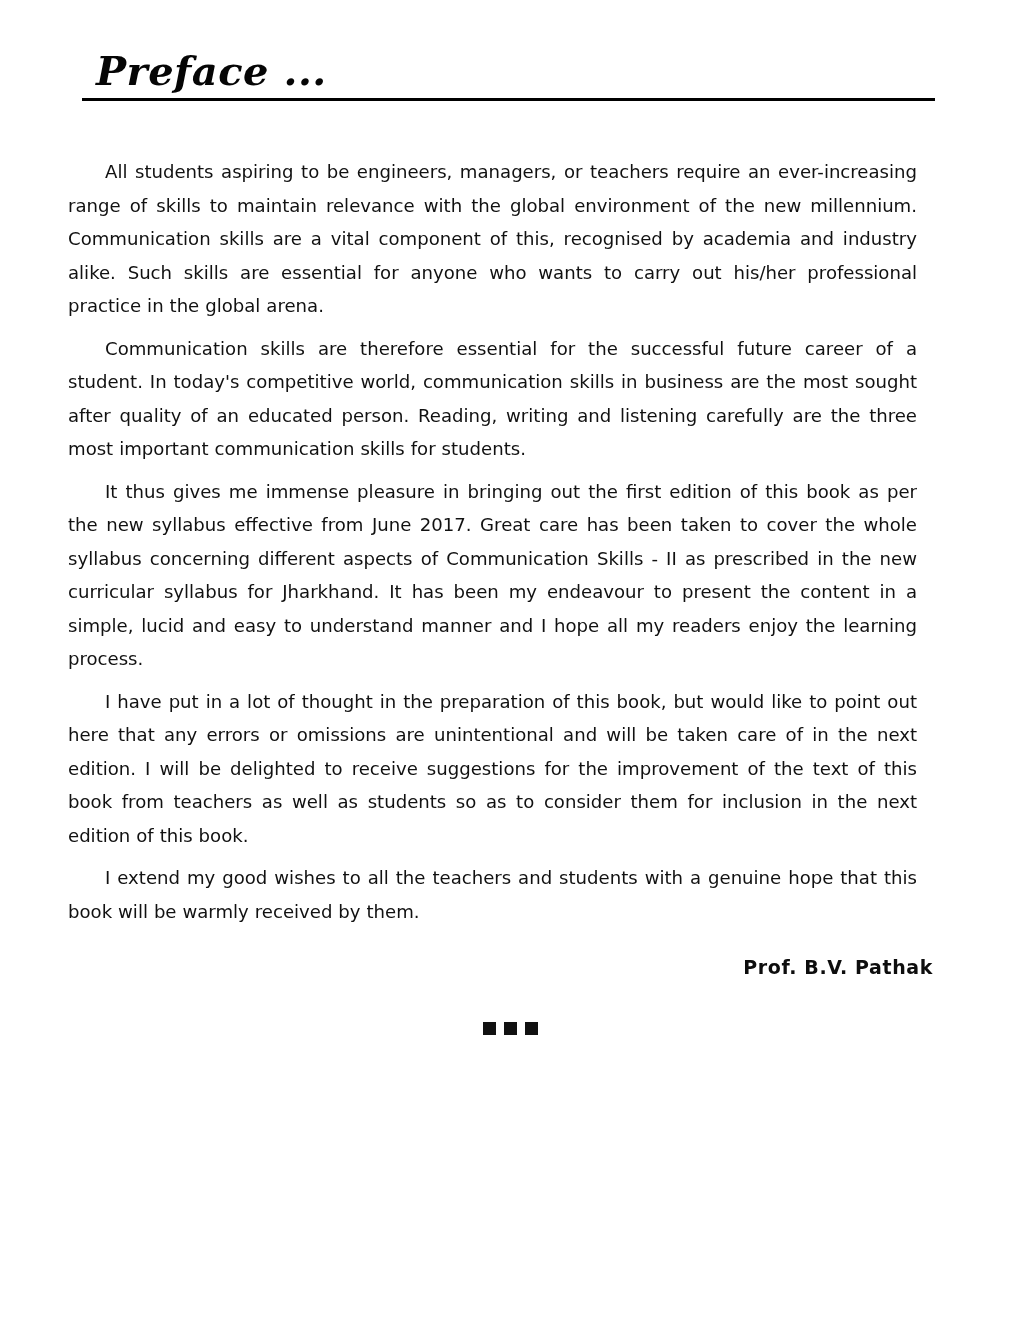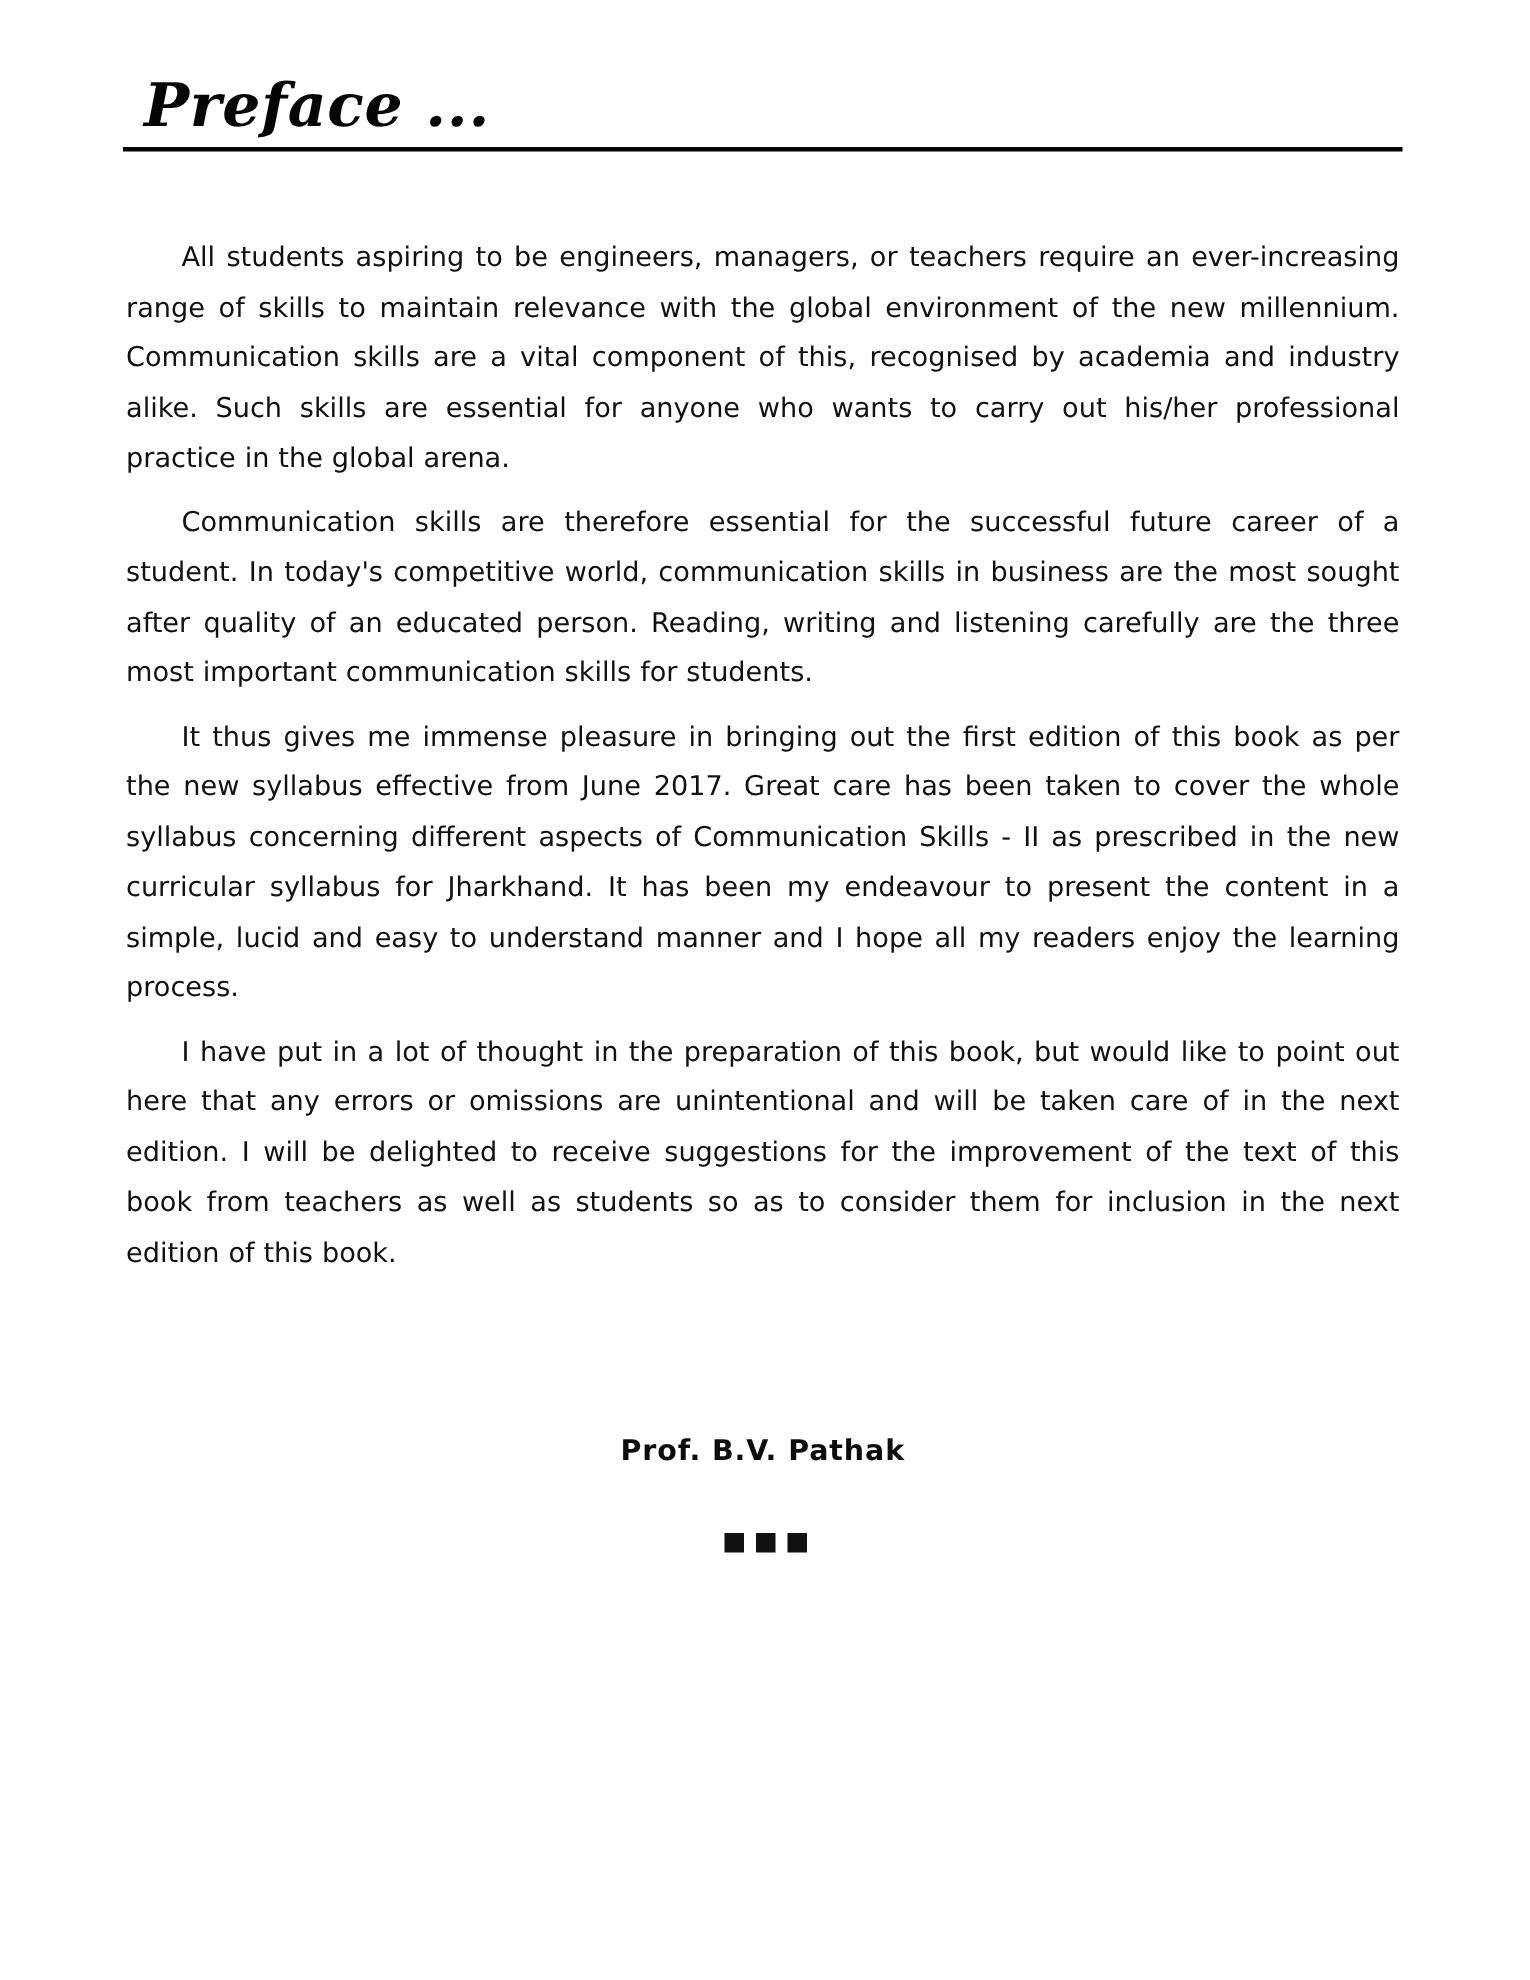--- a/index.html
+++ b/index.html
@@ -47,21 +47,21 @@
   .title-rule {
     width: 853px;
     height: 3px;
     background: #000000;
     margin: 0;
   }
 
   
   .body-block {
     position: absolute;
-    left: 84px;
+    left: 68px;
     top: 155px;
     width: 849px;
   }
 
   .para {
     margin: 0 0 9px 0;
     padding: 0;
     text-align: justify;
     text-justify: inter-word;
     text-indent: 37px;
@@ -75,21 +75,21 @@
   .para:last-of-type {
     margin-bottom: 0;
   }
 
   
   .signature-row {
     position: absolute;
     left: 84px;
     top: 955px;
     width: 849px;
-    text-align: center;
+    text-align: right;
   }
 
   .signature {
     display: inline-block;
     font-family: "DejaVu Sans", sans-serif;
     font-weight: bold;
     font-size: 19px;
     line-height: 24px;
     letter-spacing: 0.6px;
     color: #0d0d0d;
@@ -127,20 +127,21 @@
   <div class="header-block">
     <h1 class="preface-title">Preface ...</h1>
     <div class="title-rule"></div>
   </div>
 
   <div class="body-block">
     <p class="para">All students aspiring to be engineers, managers, or teachers require an ever-increasing range of skills to maintain relevance with the global environment of the new millennium. Communication skills are a vital component of this, recognised by academia and industry alike. Such skills are essential for anyone who wants to carry out his/her professional practice in the global arena.</p>
     <p class="para">Communication skills are therefore essential for the successful future career of a student. In today's competitive world, communication skills in business are the most sought after quality of an educated person. Reading, writing and listening carefully are the three most important communication skills for students.</p>
     <p class="para">It thus gives me immense pleasure in bringing out the first edition of this book as per the new syllabus effective from June 2017. Great care has been taken to cover the whole syllabus concerning different aspects of Communication Skills - II as prescribed in the new curricular syllabus for Jharkhand. It has been my endeavour to present the content in a simple, lucid and easy to understand manner and I hope all my readers enjoy the learning process.</p>
     <p class="para">I have put in a lot of thought in the preparation of this book, but would like to point out here that any errors or omissions are unintentional and will be taken care of in the next edition. I will be delighted to receive suggestions for the improvement of the text of this book from teachers as well as students so as to consider them for inclusion in the next edition of this book.</p>
+    <p class="para">I extend my good wishes to all the teachers and students with a genuine hope that this book will be warmly received by them.</p>
   </div>
 
   <div class="signature-row">
     <span class="signature">Prof. B.V. Pathak</span>
   </div>
 
   <div class="endmark-row">
     <span class="endmark">
       <span class="sq"></span><span class="sq"></span><span class="sq"></span>
     </span>

